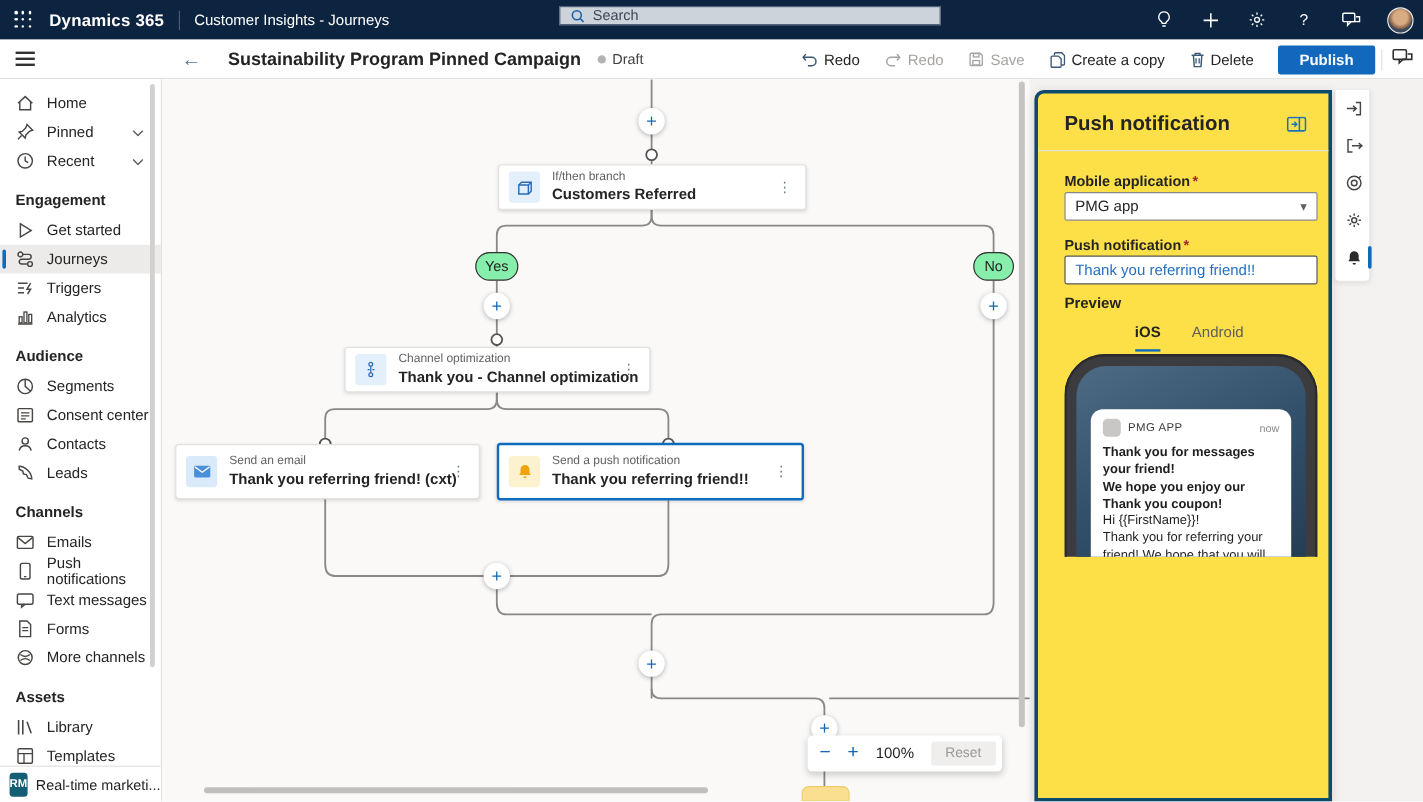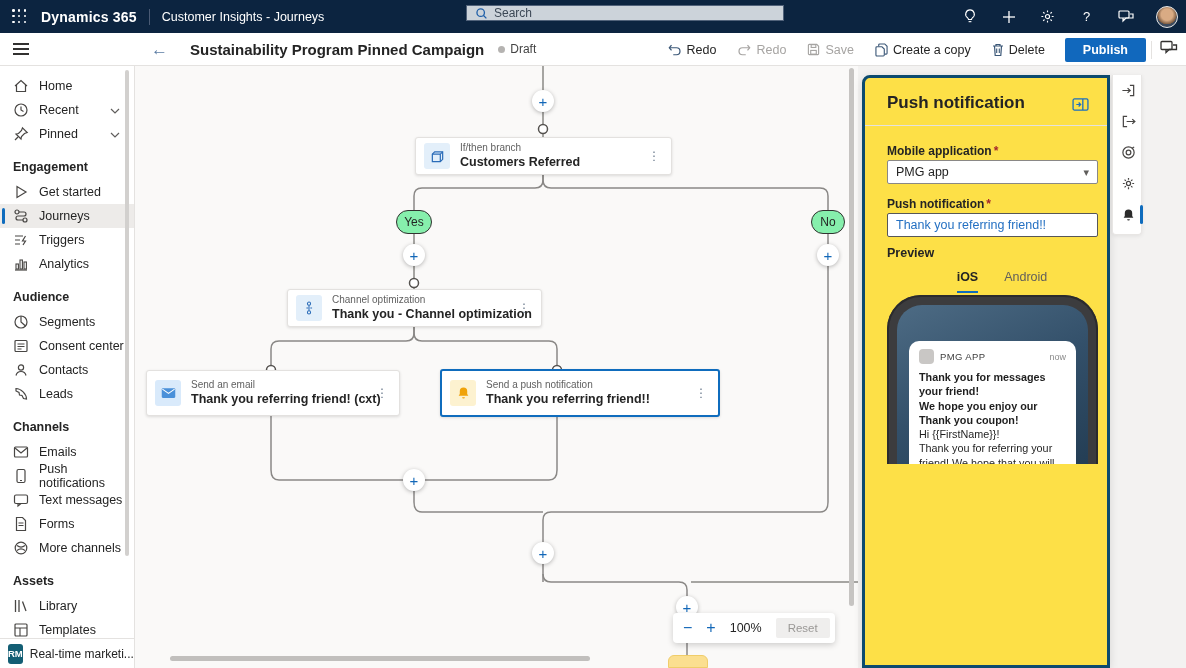--- a/index.html
+++ b/index.html
@@ -73,21 +73,21 @@
   .panel { position:absolute; left:862px; top:75px; width:248px; height:593px; background:#fde047; border:3px solid #0c4a6e; border-radius:8px 0 0 0; box-shadow:0 2px 10px rgba(0,0,0,.12); }
   .panel-title { position:absolute; left:22px; top:15px; font-size:17px; font-weight:bold; }
   .panel-expand { position:absolute; right:18px; top:19px; cursor:pointer; }
   .panel-div { position:absolute; left:0; top:47px; width:100%; height:1px; background:#e4e2e0; }
   .fld-label { position:absolute; left:22px; font-size:12px; font-weight:bold; color:#242424; }
   .req { color:#a4262c; margin-left:2px; }
   .fld-select { position:absolute; left:22px; width:211px; height:24px; border:1px solid #8a8886; border-radius:2px; background:#fff; display:flex; align-items:center; padding:0 8px; font-size:12.5px; cursor:pointer; }
   .fld-select .chev { margin-left:auto; color:#605e5c; font-size:11px; }
   .fld-input { position:absolute; left:22px; width:211px; height:24px; border:1px solid #575757; border-radius:2px; background:#fff; font-size:12.5px; color:#2470c2; padding:0 8px; font-family:"Liberation Sans",sans-serif; }
   .preview-lbl { position:absolute; left:22px; font-size:12.5px; font-weight:bold; }
-  .tabs { position:absolute; left:16px; top:192px; width:100%; display:flex; justify-content:center; gap:26px; }
+  .tabs { position:absolute; left:5px; top:192px; width:100%; display:flex; justify-content:center; gap:26px; }
   .tab { font-size:12.5px; color:#605e5c; padding-bottom:7px; cursor:pointer; }
   .tab.active { color:#242424; font-weight:bold; border-bottom:2px solid #0f6cbd; }
   .phone-crop { position:absolute; left:22px; top:217px; width:211px; height:169px; overflow:hidden; }
   .phone-frame { width:211px; height:200px; background:#3c3c3e; border-radius:34px 34px 0 0; padding:10px 10px 0; box-shadow:inset 0 0 0 2px #2b2b2d; }
   .phone-screen { width:100%; height:100%; border-radius:25px 25px 0 0; background:linear-gradient(155deg,#4d6b84 0%,#33506a 45%,#20394f 100%); position:relative; }
   .notif-card { position:absolute; left:12px; right:12px; top:36px; background:#fff; border-radius:10px; padding:8px 10px 10px; }
   .notif-head { display:flex; align-items:center; gap:6px; margin-bottom:6px; }
   .notif-appic { width:15px; height:15px; border-radius:4px; background:#c9c7c5; }
   .notif-app { font-size:9.5px; color:#3d3d3d; letter-spacing:.4px; }
   .notif-time { margin-left:auto; font-size:9px; color:#8a8a8a; }
@@ -215,34 +215,34 @@
 <div class="sidebar">
   <div id="sidebar-list" style="padding-top:8px;">
       <div class="nav-row">
         <span class="nav-ic"><svg width="16" height="16" viewBox="0 0 16 16">
             <path d="M2 8 8 2.5 14 8M3.5 7v6.5h9V7" fill="none" stroke="currentColor" stroke-width="1.2"></path>
           </svg></span>
         <span>Home</span>
       </div>
       <div class="nav-row">
         <span class="nav-ic"><svg width="16" height="16" viewBox="0 0 16 16">
+            <path d="M9.5 1.8 14.2 6.5 11.5 7.5 8.5 10.5 8 13 3 8l2.5-.5 3-3z" fill="none" stroke="currentColor" stroke-width="1.2"></path>
+            <path d="M5 11l-3 3" stroke="currentColor" stroke-width="1.2"></path>
+          </svg></span>
+        <span>Pinned</span>
+        <span class="chev"><svg width="10" height="6" viewBox="0 0 10 6">
+            <path d="M1 1l4 4 4-4" fill="none" stroke="#605e5c" stroke-width="1.2"></path>
+          </svg></span>
+      </div>
+      <div class="nav-row">
+        <span class="nav-ic"><svg width="16" height="16" viewBox="0 0 16 16">
             <circle cx="8" cy="8" r="6" fill="none" stroke="currentColor" stroke-width="1.2"></circle>
             <path d="M8 4.5V8l2.5 1.5" fill="none" stroke="currentColor" stroke-width="1.2"></path>
           </svg></span>
         <span>Recent</span>
-        <span class="chev"><svg width="10" height="6" viewBox="0 0 10 6">
-            <path d="M1 1l4 4 4-4" fill="none" stroke="#605e5c" stroke-width="1.2"></path>
-          </svg></span>
-      </div>
-      <div class="nav-row">
-        <span class="nav-ic"><svg width="16" height="16" viewBox="0 0 16 16">
-            <path d="M9.5 1.8 14.2 6.5 11.5 7.5 8.5 10.5 8 13 3 8l2.5-.5 3-3z" fill="none" stroke="currentColor" stroke-width="1.2"></path>
-            <path d="M5 11l-3 3" stroke="currentColor" stroke-width="1.2"></path>
-          </svg></span>
-        <span>Pinned</span>
         <span class="chev"><svg width="10" height="6" viewBox="0 0 10 6">
             <path d="M1 1l4 4 4-4" fill="none" stroke="#605e5c" stroke-width="1.2"></path>
           </svg></span>
       </div>
       <div class="nav-head">Engagement</div>
       <div class="nav-row">
         <span class="nav-ic"><svg width="16" height="16" viewBox="0 0 16 16">
             <path d="M4 2.5v11l9-5.5z" fill="none" stroke="currentColor" stroke-width="1.2"></path>
           </svg></span>
         <span>Get started</span>
@@ -430,21 +430,21 @@
           <path d="M1.5 1.8 8 6.5l6.5-4.7" fill="none" stroke="#fff" stroke-width="1.1"></path>
         </svg>
     </div>
     <div class="ntxt">
       <div class="ntype">Send an email</div>
       <div class="ntitle">Thank you referring friend! (cxt)</div>
     </div>
     <div class="kebab">⋮</div>
   </div>
 
-  <div class="node selected" style="left:305px; top:303px; width:280px; height:48px;justify-content:center;">
+  <div class="node selected" style="left:279px; top:303px; width:256px; height:48px;justify-content:center;">
     <div class="nicon" style="background:#fdf2d0;">
       <svg width="13" height="14" viewBox="0 0 14 15">
           <path d="M7 1.5a4 4 0 0 0-4 4v3L1.8 10.5h10.4L11 8.5v-3a4 4 0 0 0-4-4z" fill="#f0a30a"></path>
           <path d="M5.5 12a1.5 1.5 0 0 0 3 0z" fill="#f0a30a"></path>
         </svg>
     </div>
     <div class="ntxt">
       <div class="ntype">Send a push notification</div>
       <div class="ntitle">Thank you referring friend!!</div>
     </div>

